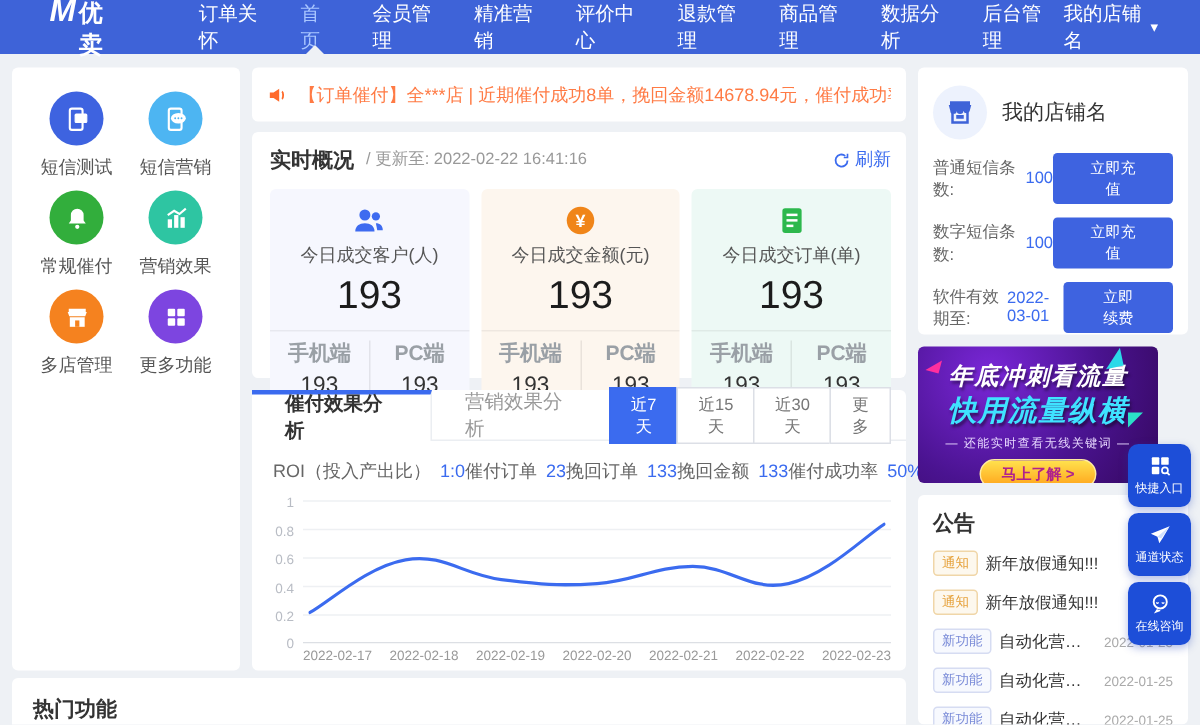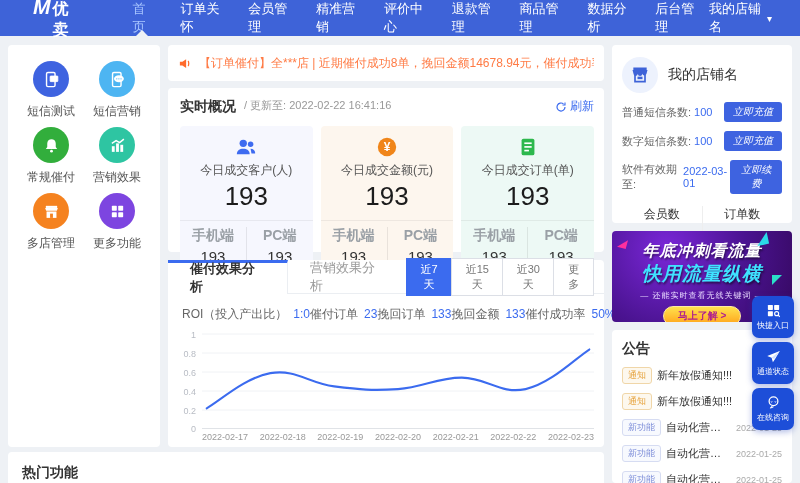--- a/index.html
+++ b/index.html
@@ -72,28 +72,28 @@
   .hot-title { font-size:14px; font-weight:bold; color:#333; }
 
   
   .shop { left:612px; top:45px; width:180px; height:178px; padding:12px 10px; }
   .shop-head { display:flex; align-items:center; gap:10px; }
   .shop-ico { width:36px; height:36px; border-radius:50%; background:#edf2fd; display:flex; align-items:center; justify-content:center; color:#3e63d8; }
   .shop-ico svg { width:20px; height:20px; }
   .shop-name { font-size:14px; color:#333; }
   .shop-row { display:flex; align-items:center; margin-top:9px; font-size:11px; color:#666; }
   .shop-row b { color:#3b6bef; font-weight:normal; margin-left:3px; }
-  .shop-btn { margin-left:auto; background:#3e63e0; color:#fff; border:none; border-radius:3px; font-size:10px; padding:3px 9px; cursor:pointer;font-style:italic; }
+  .shop-btn { margin-left:auto; background:#3e63e0; color:#fff; border:none; border-radius:3px; font-size:10px; padding:3px 23px; cursor:pointer; }
   .shop-stats { display:flex; margin-top:12px; text-align:center; }
   .shop-stats > div { flex:1; }
   .shop-stats > div:first-child { border-right:1px solid #eee; }
   .ss-label { font-size:12px; color:#333; }
   .ss-value { font-size:19px; color:#3b6bef; margin-top:4px; }
 
-  .banner { position:absolute; left:612px; top:231px; width:180px; height:91px; border-radius:4px; background:radial-gradient(circle at 30% 20%, #7a27d8 0%, #4a1390 55%, #35085f 100%); overflow:hidden; text-align:center; color:#fff; }
+  .banner { position:absolute; left:612px; top:231px; width:160px; height:91px; border-radius:4px; background:radial-gradient(circle at 30% 20%, #7a27d8 0%, #4a1390 55%, #35085f 100%); overflow:hidden; text-align:center; color:#fff; }
   .banner::before { content:""; position:absolute; left:6px; top:8px; width:0; height:0; border-left:9px solid transparent; border-bottom:9px solid #ff2f9e; transform:rotate(15deg); }
   .banner::after { content:""; position:absolute; right:10px; top:44px; width:0; height:0; border-right:10px solid transparent; border-top:10px solid #2be0c8; }
   .bn-tri { position:absolute; right:24px; top:2px; width:0; height:0; border-left:12px solid transparent; border-bottom:12px solid #2bd9e8; transform:rotate(-12deg); }
   .bn1 { margin-top:10px; font-size:16px; font-weight:bold; font-style:italic; letter-spacing:1px; text-shadow:1px 2px 2px rgba(0,0,0,.45); }
   .bn2 { font-size:19px; font-weight:bold; font-style:italic; letter-spacing:1px; color:#3fe3ff; text-shadow:1px 2px 2px rgba(0,0,0,.5); margin-top:-1px; }
   .bn3 { font-size:8px; color:#e8d8ff; margin-top:3px; letter-spacing:1px; }
   .bn-btn { display:inline-block; margin-top:5px; background:linear-gradient(180deg,#ffe14d,#ffa21a); color:#b0218d; font-size:10px; font-weight:bold; border:1px solid #ffeaa0; border-radius:10px; padding:2px 14px; cursor:pointer; }
 
   .notice { left:612px; top:330px; width:180px; height:153px; padding:10px 10px 0 10px; }
   .notice-title { font-size:14px; font-weight:bold; color:#333; }
@@ -112,26 +112,26 @@
 </style>
 </head>
 <body>
 
 <header class="navbar">
   <div class="logo">
     <span class="logo-m">M</span>
     <span class="logo-txt">优卖</span>
   </div>
   <nav class="nav-items">
+    <div class="nav-item">
+        <span>订单关怀</span>
+      </div>
     <div class="nav-item active">
         <span>首页</span>
         <i class="caret-up"></i>
-      </div>
-    <div class="nav-item">
-        <span>订单关怀</span>
       </div>
     <div class="nav-item">
         <span>会员管理</span>
       </div>
     <div class="nav-item">
         <span>精准营销</span>
       </div>
     <div class="nav-item">
         <span>评价中心</span>
       </div>

